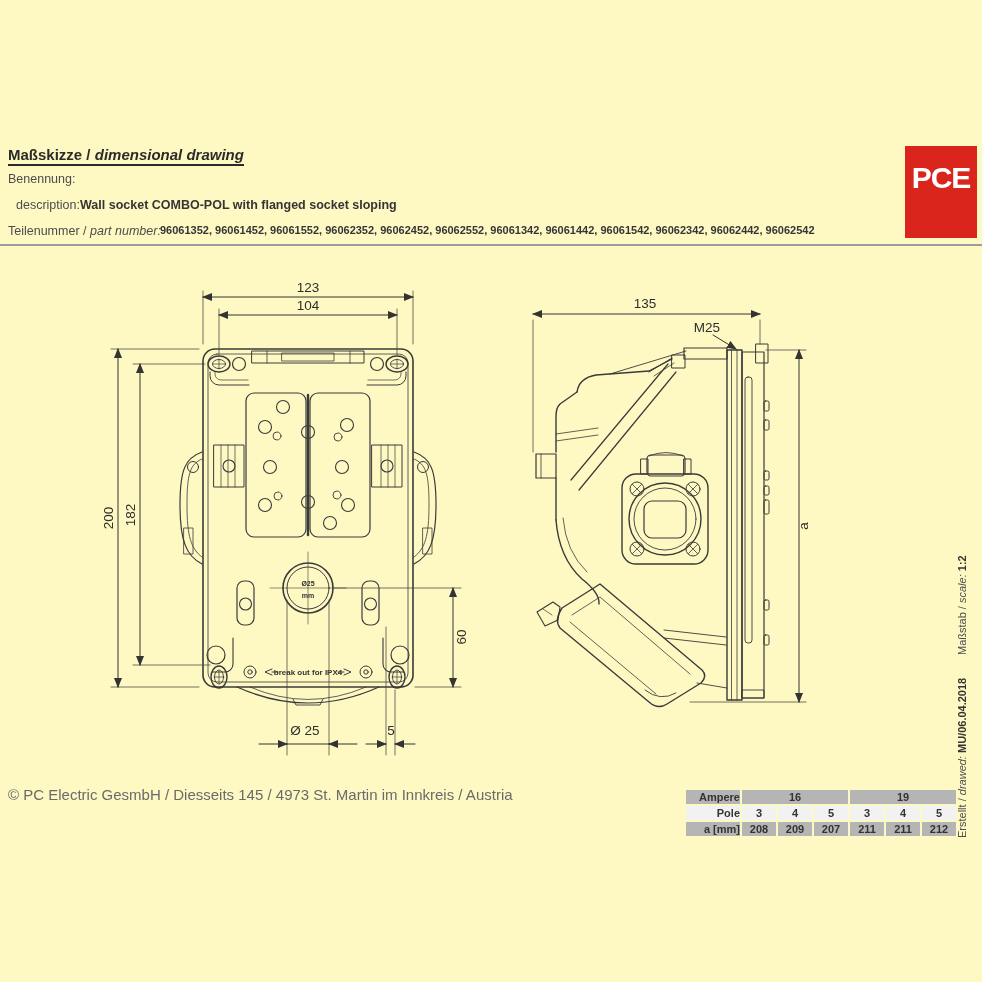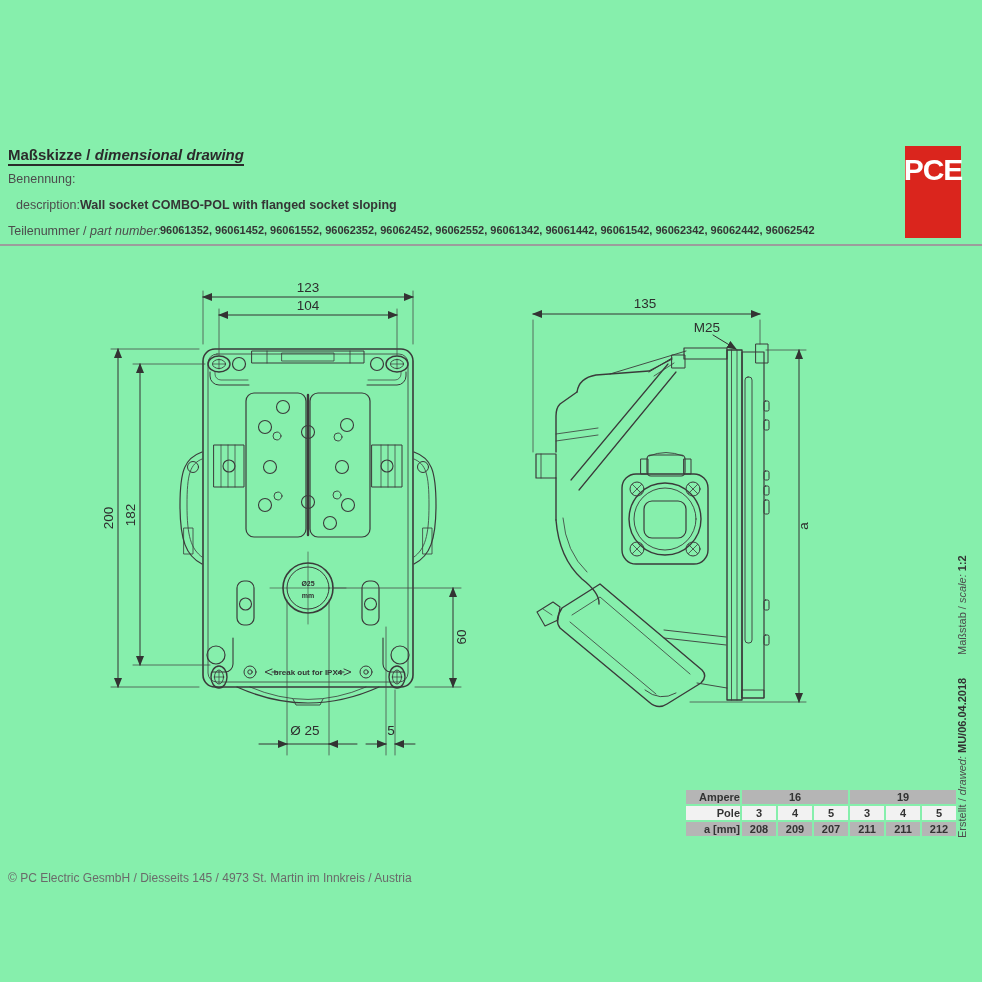--- a/index.html
+++ b/index.html
@@ -1,56 +1,56 @@
 <!DOCTYPE html>
 <html><head>
 <meta charset="utf-8">
 <style>
   html,body{margin:0;padding:0;background:#fff;}
-  #sheet{position:relative;width:982px;height:982px;background:#86efac;overflow:hidden;
+  #sheet{position:relative;width:982px;height:982px;background:#fef9c3;overflow:hidden;
          font-family:"Liberation Sans",sans-serif;color:#333;}
   .abs{position:absolute;}
   
   #title{left:8px;top:146px;font-size:15px;font-weight:bold;color:#2b2b2b;
          border-bottom:2px solid #2b2b2b;padding-bottom:1px;}
   #title .en{font-style:italic;}
   .hrow-label{font-size:12.5px;color:#4c4c4c;}
   .hrow-value{font-size:12.5px;font-weight:bold;color:#353535;}
   #benennung-label{left:8px;top:172px;}
   #benennung-value{left:80px;top:172px;}
   #desc-label{left:16px;top:198px;}
   #desc-value{left:80px;top:198px;}
   #part-label{left:8px;top:224px;}
   #part-label .en{font-style:italic;}
   #part-value{left:160px;top:224px;font-size:11px;font-weight:bold;color:#353535;}
   #rule{left:0;top:244px;width:982px;height:2px;background:#9c9c9c;}
   
-  #logo{left:905px;top:146px;width:56px;height:92px;display:flex;justify-content:center;
-        align-items:flex-start;padding-top:9px;box-sizing:border-box;}
+  #logo{left:905px;top:146px;width:72px;height:92px;display:flex;justify-content:center;
+        align-items:flex-start;padding-top:17px;box-sizing:border-box;}
   #logo span{color:#fff;font-weight:bold;font-size:30px;letter-spacing:-1px;line-height:1;}
   
   #dwg{left:0;top:0;width:982px;height:982px;}
   
   #spec-table{left:684px;top:788px;border-collapse:separate;border-spacing:2px;}
   #spec-table td{height:12px;line-height:12px;font-size:11px;font-weight:bold;color:#333;
                  padding:1px 0;}
   #spec-table td.lbl{width:50px;text-align:right;padding-left:4px;background:#b5b5b5;}
   #spec-table td.val{width:34px;text-align:center;}
   #spec-table tr.gray td{background:#b5b5b5;}
   #spec-table tr.light td.val{background:#f2f2f2;}
   #spec-table tr.light td.lbl{background:#f2f2f2;}
   
   .vtext{transform-origin:top left;transform:rotate(-90deg);white-space:nowrap;
          font-size:11px;color:#4c4c4c;}
   .vtext .en{font-style:italic;}
   .vtext .val{font-weight:bold;color:#333;}
   #v-scale{left:956px;top:655px;}
   #v-created{left:956px;top:838px;}
   
-  #copyright{left:8px;top:871px;font-size:12px;color:#6a6a6a;}
+  #copyright{left:8px;top:786px;font-size:15px;color:#6a6a6a;}
 </style>
 </head>
 <body>
 
 <div id="sheet">
 
   <div id="title" class="abs">
     <span>Maßskizze</span><span> / </span><span class="en">dimensional drawing</span>
   </div>
   <div id="benennung-label" class="abs hrow-label">Benennung:</div>

